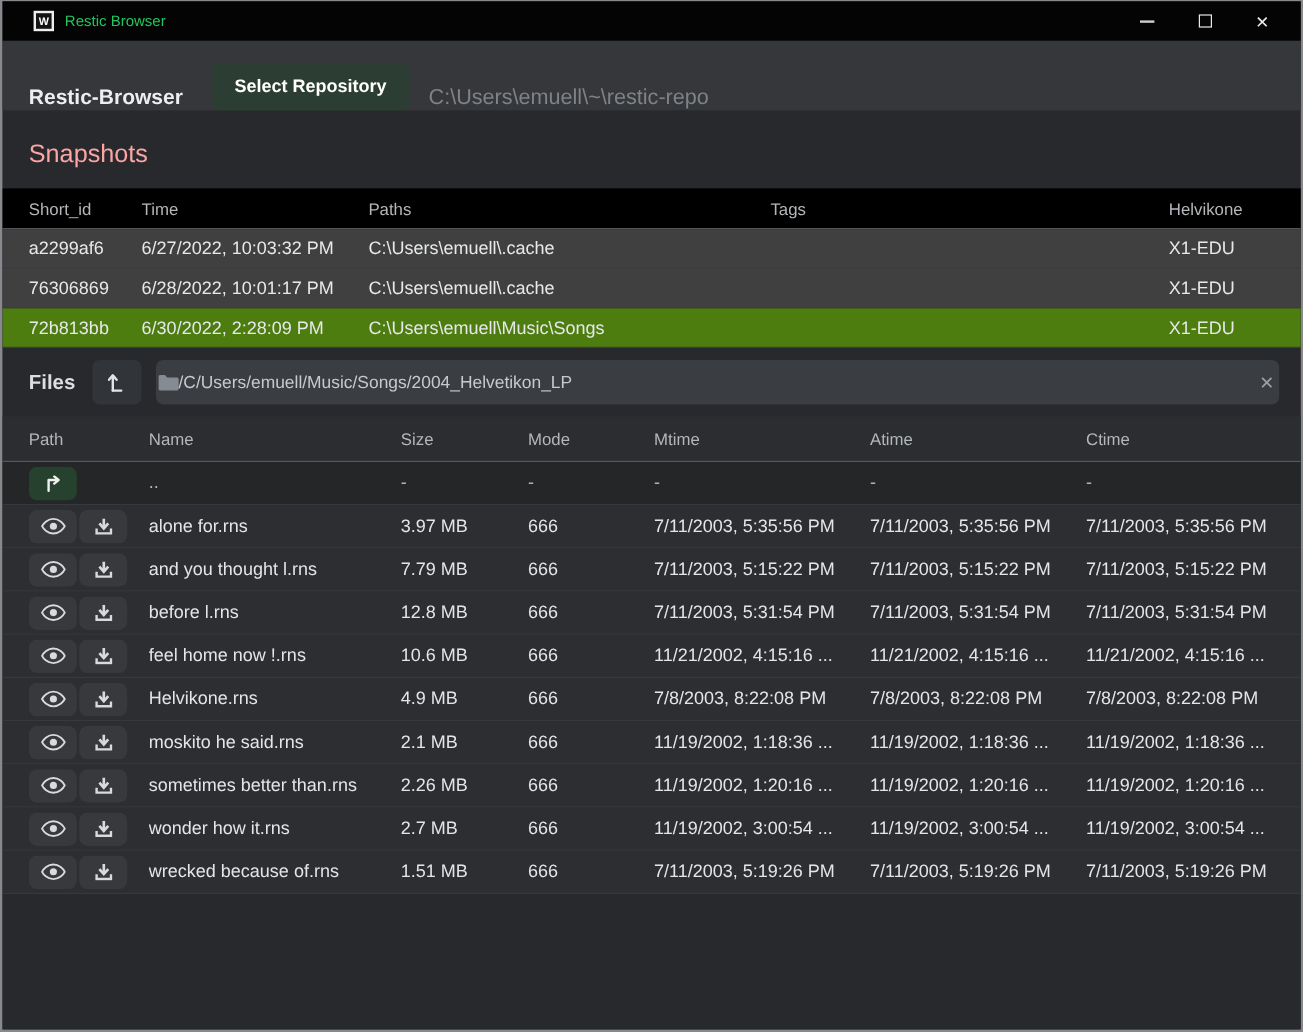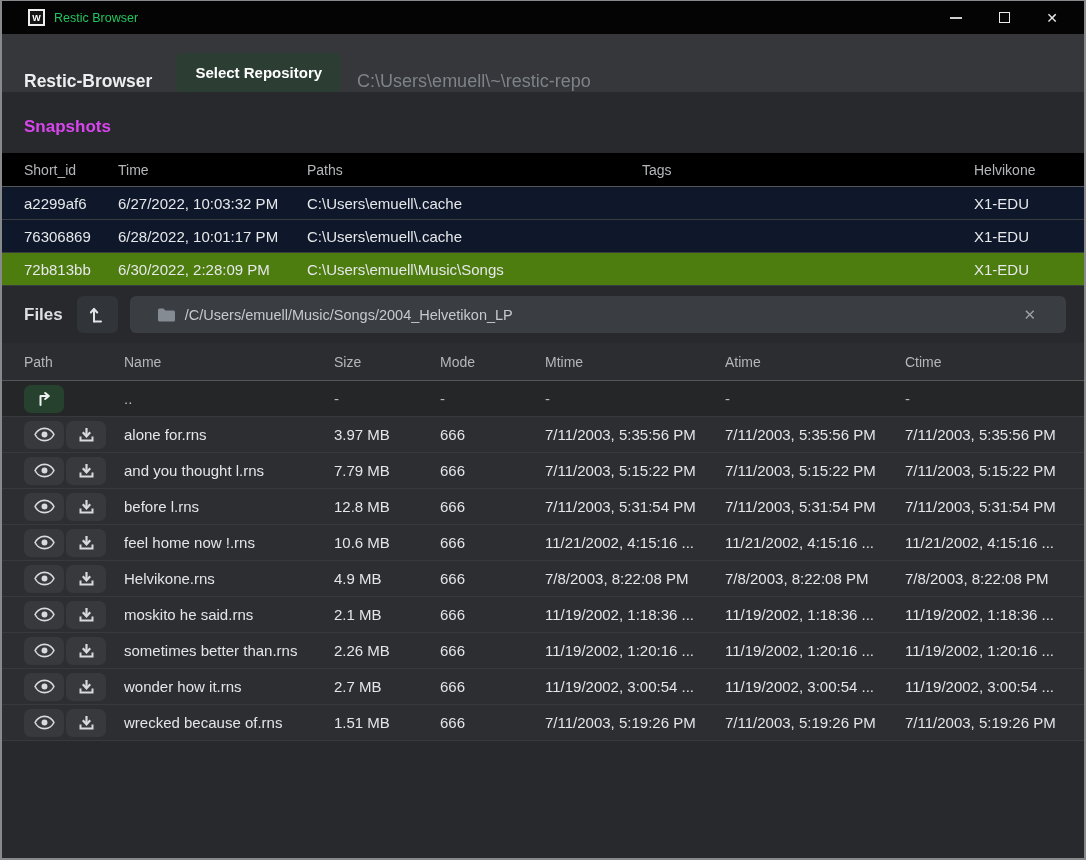--- a/index.html
+++ b/index.html
@@ -22,32 +22,32 @@
   .glyph-min { width:12px; height:2px; background:#cfcfcf; }
   .glyph-max { width:11px; height:11px; border:1.5px solid #eaeaea; }
   .glyph-close { font-size:14px; color:#eaeaea; line-height:1; }
   
   .header { height:58px; background:#35373a; display:flex; align-items:flex-end; padding:0 22px; flex:0 0 auto; }
   .app-name { font-size:17.5px; font-weight:bold; color:#eceeef; }
   .select-repo-btn { margin-left:24px; background:#2c3e33; color:#ffffff; font-weight:bold; font-size:15px;
                      border:none; border-radius:6px; padding:11px 19px; font-family:inherit; }
   .repo-path { margin-left:16px; color:#7e8387; font-size:18px; }
   
-  .snapshots-title { padding:25px 22px 16px; font-size:17px; font-weight:bold; color:#d946ef; }
+  .snapshots-title { padding:25px 22px 16px; font-size:21px; font-weight:normal; color:#fca5a5; }
   .snap-header, .snap-row { display:grid; grid-template-columns:94px 189px 335px 332px 1fr;
                             align-items:center; padding:0 18px 0 22px; }
   .snap-header { height:34px; background:#000000; color:#b4b7ba; font-size:14px; border-bottom:1px solid #54565a; }
-  .snap-row { height:33px; background:#0f172a; border-bottom:1px solid #3a3c3f; font-size:15px; color:#e6e8ea; }
+  .snap-row { height:33px; background:#404040; border-bottom:1px solid #3a3c3f; font-size:15px; color:#e6e8ea; }
   .snap-row.selected { background:#4d7c0f; }
   
   .files-bar { display:flex; align-items:center; padding:10px 18px 10px 22px; gap:12px; flex:0 0 auto; }
   .files-title { font-size:17px; font-weight:bold; color:#dcdee0; margin-right:2px; }
   .up-btn { width:41px; height:37px; background:#313438; border:none; border-radius:6px; display:grid; place-items:center; }
   .breadcrumb { flex:1; height:37px; background:#3a3d41; border-radius:6px; display:flex;
-                align-items:center; padding:0 28px; gap:10px; }
+                align-items:center; padding:0 2px; }
   .breadcrumb-path { font-size:14.5px; color:#c7cacd; }
   .clear-btn { margin-left:auto; background:none; border:none; color:#9ba0a5; font-size:15px; padding:0 2px; }
   
   .files-header, .file-row { display:grid; grid-template-columns:100px 210px 106px 105px 180px 180px 1fr;
                              align-items:center; padding:0 18px 0 22px; }
   .files-header { height:38px; background:#2b2d30; color:#b4b7ba; font-size:14px; border-bottom:1px solid #54565a; }
   .file-row { height:36px; background:#2c2e32; border-bottom:1px solid #38393d; font-size:15px; color:#e3e5e7; }
   .file-row.parent { background:#242628; color:#b8bbbe; }
   .path-cell { display:flex; gap:2px; align-items:center; }
   .icon-btn { width:40px; height:28px; background:#37393d; border:none; border-radius:7px; display:grid; place-items:center; }

